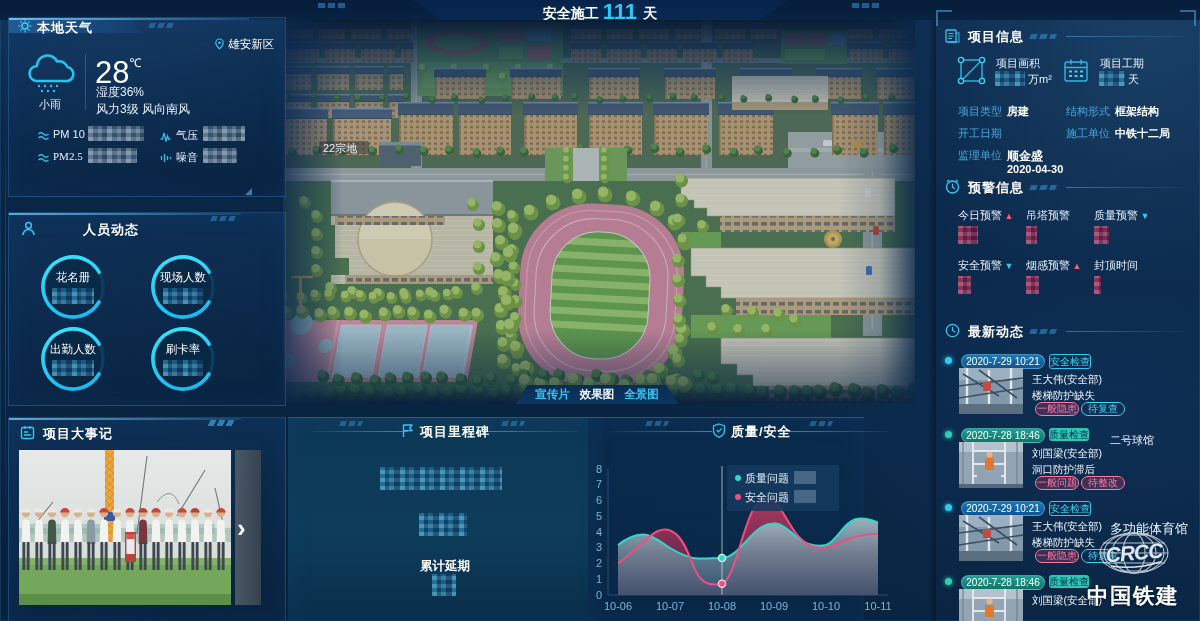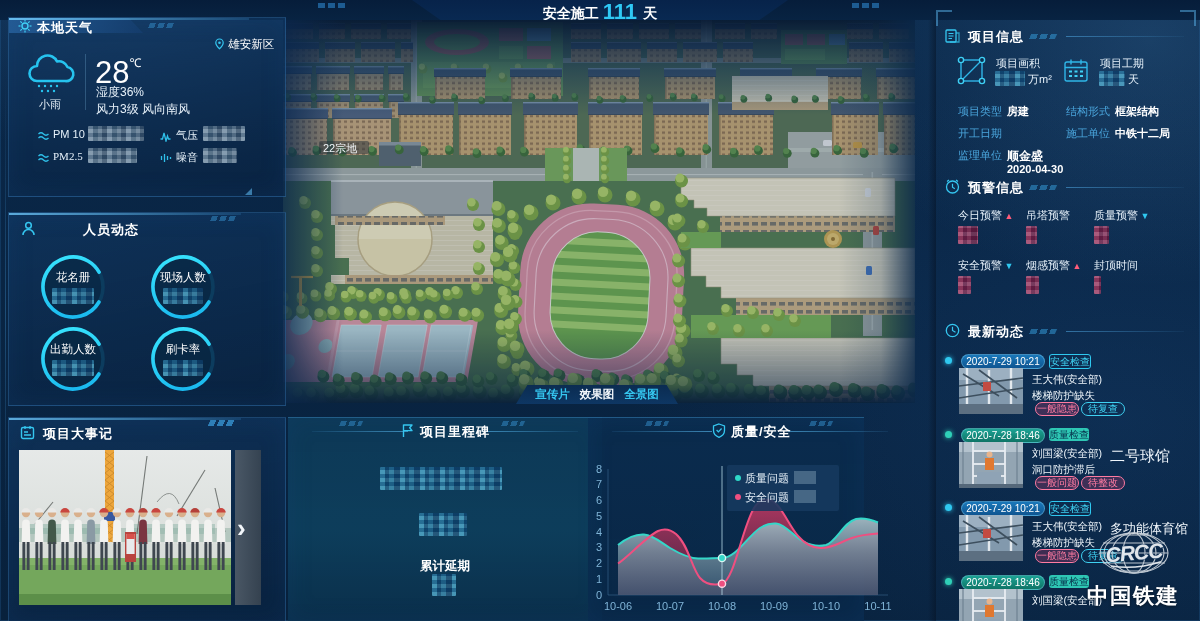--- a/index.html
+++ b/index.html
@@ -1385,21 +1385,21 @@
     <g stroke="#6e8192" stroke-width="1.2">
       <line x1="4" y1="0" x2="4" y2="46"></line>
       <line x1="58" y1="0" x2="58" y2="46"></line>
     </g>
     <rect x="26" y="16" width="9" height="12" fill="#e07830"></rect>
     <circle cx="30.5" cy="12.5" r="3" fill="#e8b48c"></circle>
     <rect x="18" y="30" width="24" height="12" fill="#8fa3b5"></rect>
     <rect x="0" y="42" width="64" height="4" fill="#55687a"></rect>
   </svg>
 <div class="abs" style="left:1032px;top:447px;font-size:10.5px;color:#eef5fa;white-space:nowrap;">刘国梁(安全部)</div>
-<div class="abs" style="left:1110px;top:447px;font-size:15px;color:#f0f6fb;white-space:nowrap;">二号球馆</div>
+<div class="abs" style="left:1110px;top:433px;font-size:11px;color:#f0f6fb;white-space:nowrap;">二号球馆</div>
 <div class="abs" style="left:1032px;top:463px;font-size:10.5px;color:#eef5fa;">洞口防护滞后</div>
 <div class="pill" style="left:1035px;top:476px;width:42px;height:12px;line-height:12px;border:1px solid #ff7ba2;color:#ff7ba2;background:rgba(210,60,110,.25);">一般问题</div>
 <div class="pill" style="left:1081px;top:476px;width:42px;height:12px;line-height:12px;border:1px solid #ff7ba2;color:#ff7ba2;background:rgba(210,60,110,.25);">待整改</div>
 <div class="abs" style="left:945px;top:504px;width:7px;height:7px;border-radius:50%;background:#2fc8f0;box-shadow:0 0 5px #2fc8f0;"></div>
 <div class="pill" style="left:961px;top:501px;width:82px;height:13px;line-height:13px;background:linear-gradient(180deg,#1a78ba,#0f5591);color:#fff;border:1px solid rgba(140,220,250,.4);font-size:10px;">2020-7-29 10:21</div>
 <div class="pill" style="left:1049px;top:501px;width:40px;height:13px;line-height:13px;border:1px solid #2fc8f0;color:#3fd2f2;border-radius:3px;">安全检查</div>
 <svg class="abs" style="left:959px;top:515px;" width="64" height="46" viewBox="0 0 64 46">
     <rect width="64" height="46" fill="#8299ad"></rect>
     <rect width="64" height="12" fill="#9cb0c1"></rect>
     <g stroke="#e3e9ee" stroke-width="2.4">

